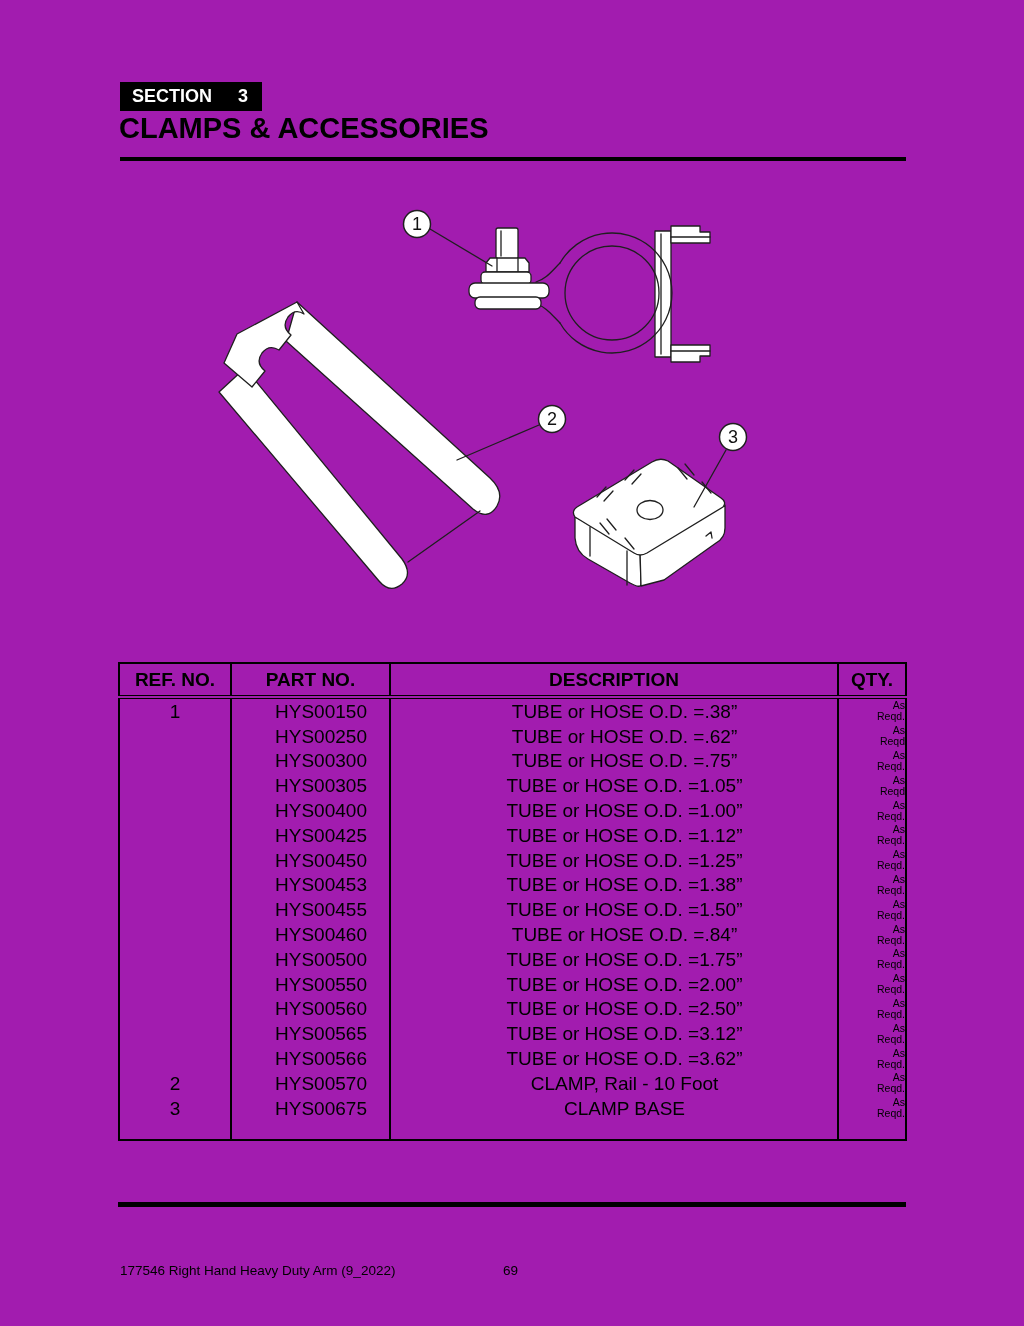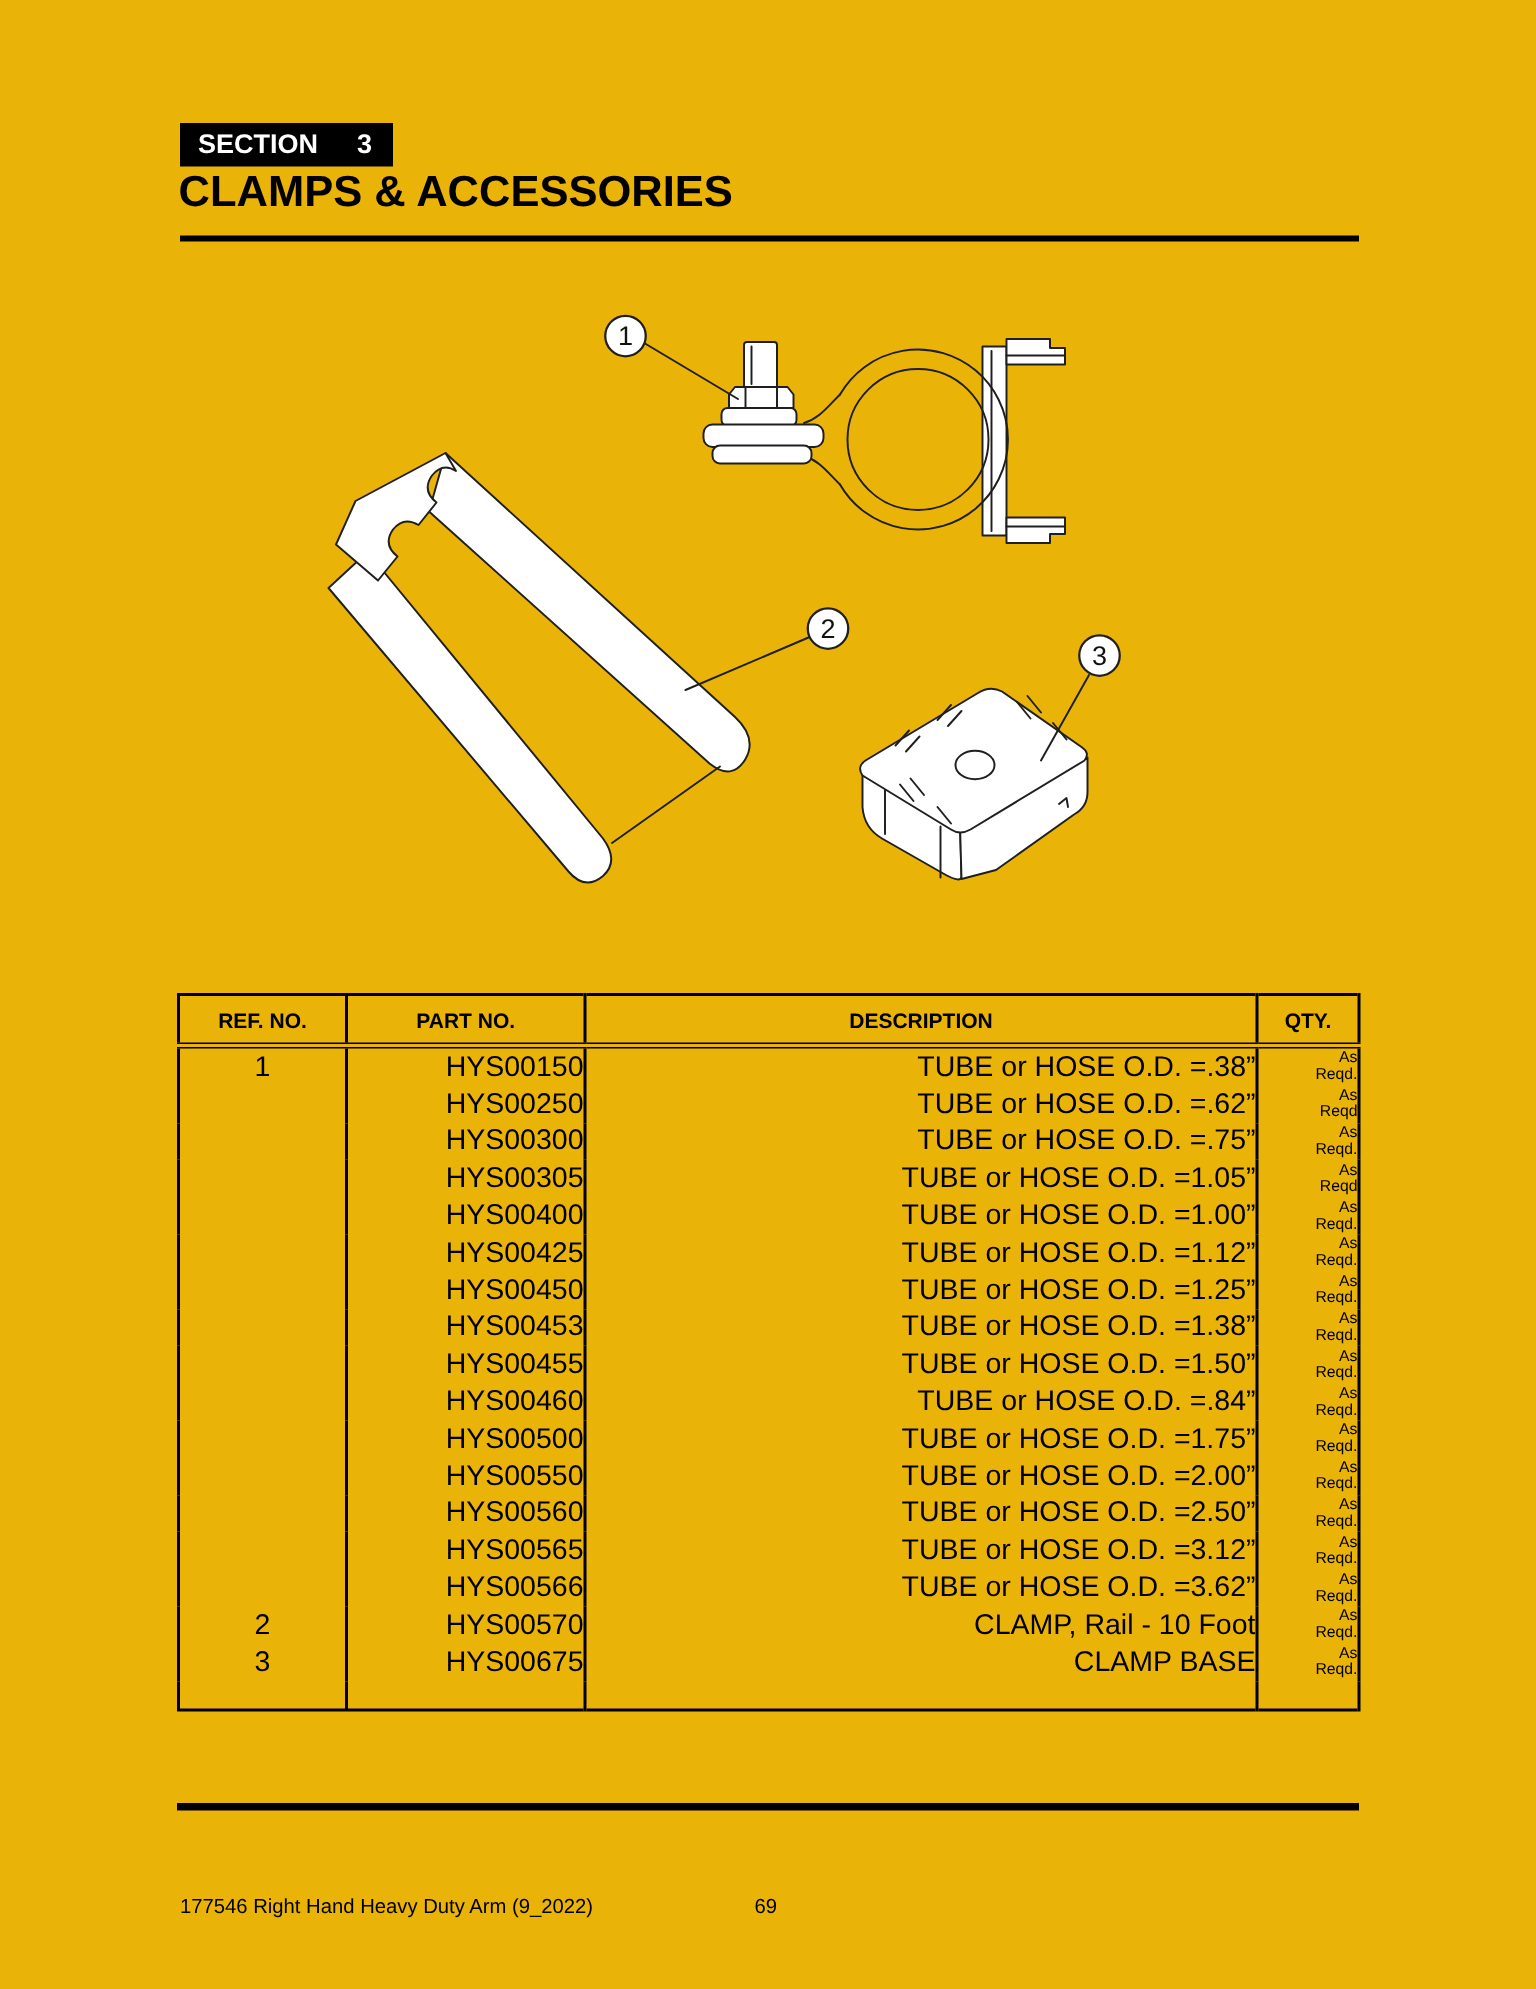--- a/index.html
+++ b/index.html
@@ -1,20 +1,20 @@
 <!DOCTYPE html>
 <html><head>
 <meta charset="utf-8">
 <style>
   html,body{margin:0;padding:0;background:#ffffff;}
   body{
     width:1024px;height:1326px;position:relative;overflow:hidden;
     font-family:"Liberation Sans","DejaVu Sans",sans-serif;color:#000;
   }
-  .page{position:absolute;inset:0;background:#eab308;}
+  .page{position:absolute;inset:0;background:#a21caf;}
 
   
   .section-badge{
     position:absolute;left:120px;top:82px;height:29px;min-width:126px;
     background:#000;color:#fff;display:flex;align-items:center;
     font-weight:bold;font-size:18px;box-sizing:border-box;padding:0 14px 0 12px;
   }
   .section-badge .num{margin-left:26px;}
   .page-title{
     position:absolute;left:119px;top:112px;
@@ -35,29 +35,29 @@
     border-collapse:collapse;table-layout:fixed;
     border:2.5px solid #000;
   }
   .parts-table col.c1{width:112px;}
   .parts-table col.c2{width:159px;}
   .parts-table col.c3{width:448px;}
   .parts-table col.c4{width:68px;}
   .parts-table th{
     border-left:2px solid #000;border-right:2px solid #000;
     border-bottom:4px double #000;
-    height:31px;font-size:14px;font-weight:bold;text-align:center;padding:0;
+    height:31px;font-size:19px;font-weight:bold;text-align:center;padding:0;
   }
   .parts-table td{
     border-left:2px solid #000;border-right:2px solid #000;
     padding:0;height:24.8px;font-size:19px;line-height:1.0;vertical-align:middle;
     overflow:hidden;white-space:nowrap;
   }
   td.c-ref{text-align:center;}
-  td.c-part,td.c-desc{text-align:right;padding-left:21px;}
+  td.c-part,td.c-desc{text-align:center;padding-left:21px;}
   td.c-qty{text-align:right;font-size:10.5px;line-height:11px;margin-left:12px;}
   tr.filler td{height:18px;}
 
   .bottom-rule{position:absolute;left:118px;top:1202px;width:788px;height:4.5px;background:#000;}
 
   
   .footer-ref{position:absolute;left:120px;top:1263px;font-size:13.5px;}
   .footer-page{position:absolute;left:503px;top:1263px;font-size:13.5px;}
 </style>
 </head>

